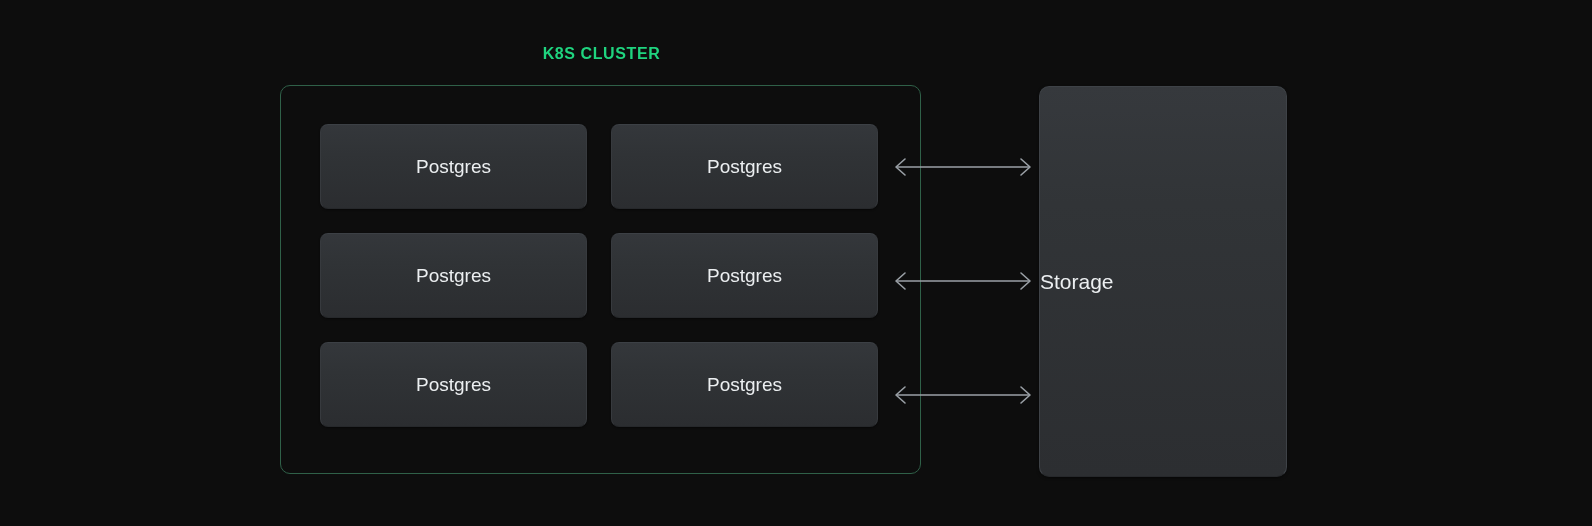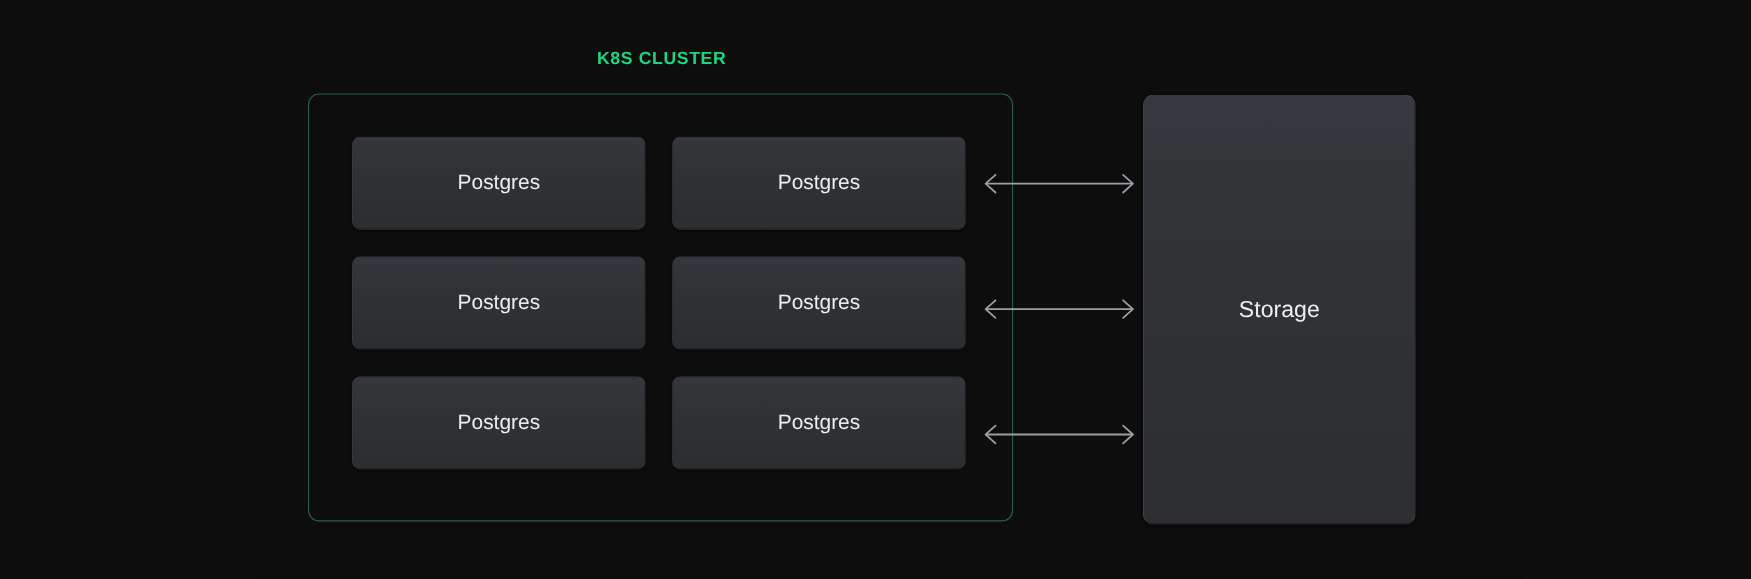--- a/index.html
+++ b/index.html
@@ -92,21 +92,20 @@
     top: 86px;
     width: 248px;
     height: 391px;
     border-radius: 10px;
     background: linear-gradient(to bottom, #36393d 0%, #313437 30%, #2c2e31 100%);
     border: 1px solid #3e4247;
     border-bottom-color: #26282b;
     box-sizing: border-box;
     display: flex;
     align-items: center;
-    justify-content: center;
     box-shadow: 0 1px 3px rgba(0,0,0,0.5);
   }
 
   .storage-label {
     color: #eceff1;
     font-size: 21px;
     line-height: 24px;
     white-space: nowrap;
   }
 

